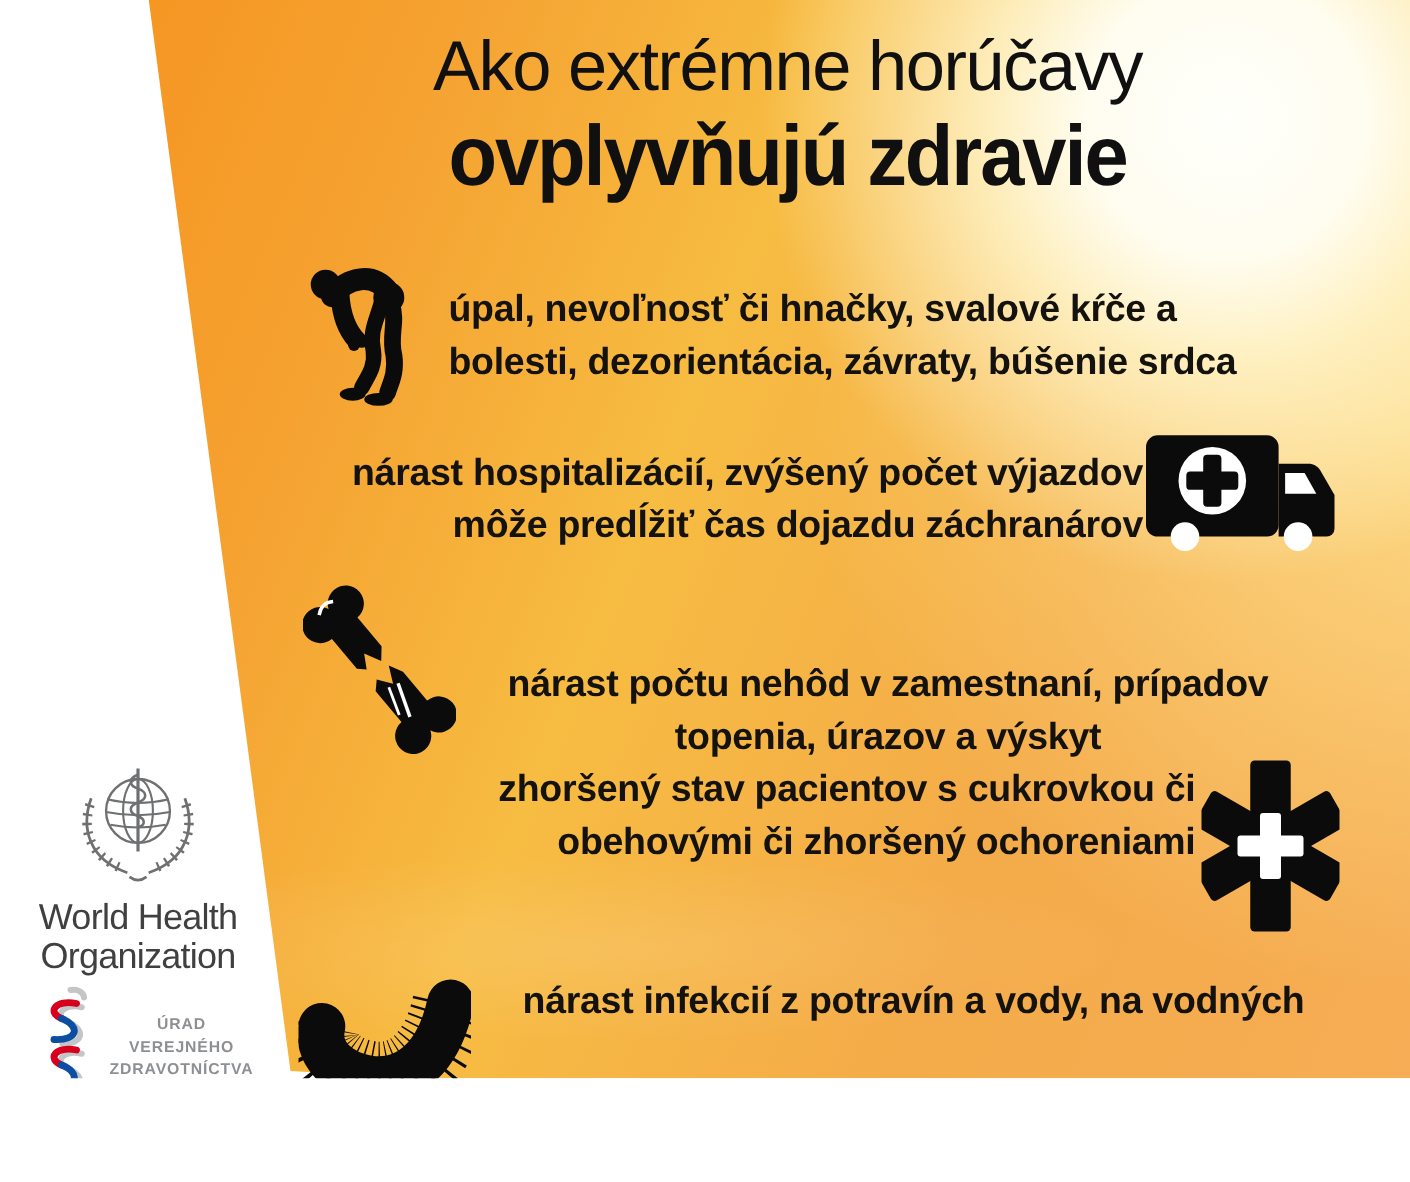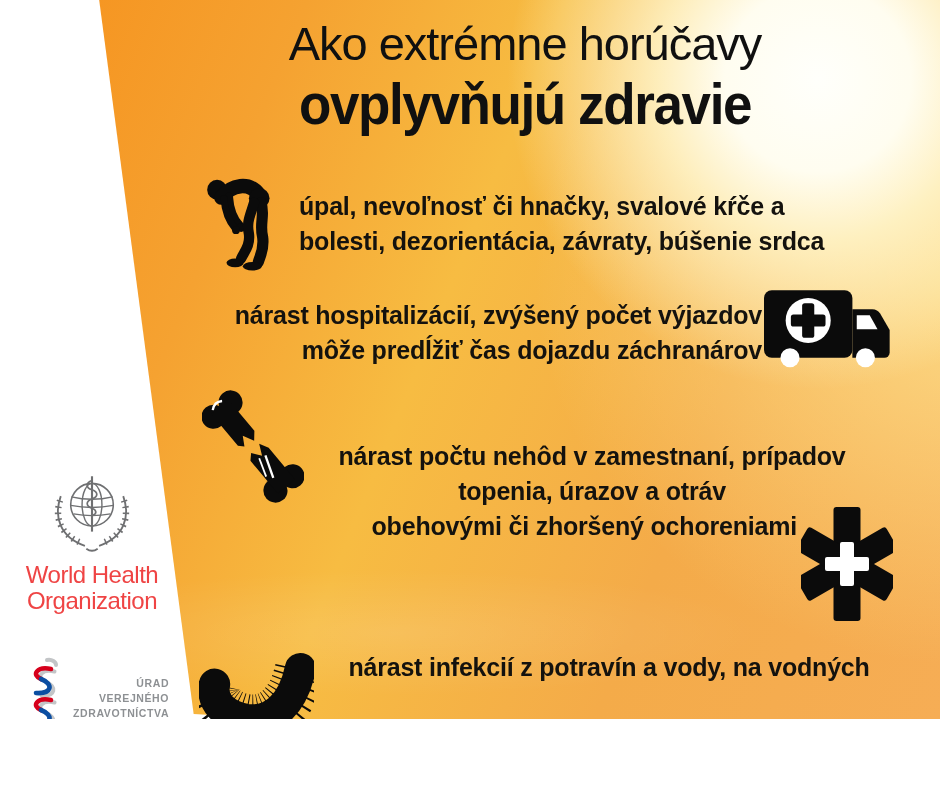--- a/index.html
+++ b/index.html
@@ -26,27 +26,27 @@
   #r3t{left:312px;top:403px;width:560px;text-align:center;margin-top:36px;}
   #r4t{right:143px;top:509px;width:540px;text-align:right;}
   #r5t{left:294px;top:650px;width:630px;text-align:center;}
   .icon{position:absolute;}
   #r1i{left:199px;top:167px;width:86px;height:116px;}
   #r2i{left:764px;top:288px;width:130px;height:84px;}
   #r3i{left:202px;top:386px;width:102px;height:121px;}
   #r4i{left:801px;top:505px;width:92px;height:118px;}
   #r5i{left:199px;top:647px;width:115px;height:90px;}
   .icon svg{width:100%;height:100%;display:block;}
-  #who{position:absolute;left:8px;top:472px;width:168px;text-align:center;color:#ef4444;}
+  #who{position:absolute;left:8px;top:508px;width:168px;text-align:center;color:#404040;}
   #who svg{width:86px;height:88px;display:inline-block;}
   .who-text{font-size:24px;line-height:26px;letter-spacing:-.5px;font-weight:400;margin-top:-2px;}
   #uvz-mark{position:absolute;left:27px;top:656px;width:34px;height:114px;}
   #uvz-mark svg{width:100%;height:100%;display:block;}
   #uvz-text{position:absolute;left:73px;top:676px;font-size:10.5px;font-weight:700;color:#8d9093;
-            letter-spacing:.6px;line-height:15px;text-align:right;}
+            letter-spacing:.6px;line-height:15px;text-align:center;}
 </style>
 </head>
 <body>
 
 <div class="canvas">
   <div class="bg-orange"></div>
 
   <div class="title">
     <div class="t1">Ako extrémne horúčavy</div>
     <div class="t2">ovplyvňujú zdravie</div>
@@ -99,24 +99,25 @@
         <circle cx="52" cy="-12" r="13"></circle>
           <circle cx="52" cy="12" r="13"></circle>
         <path d="M56,-12 L12,-12 L2,-7 L14,-1 L4,6 L10,12 L56,12 Z"></path>
         <line x1="16" y1="-4" x2="40" y2="5" stroke="#ffffff" stroke-width="2.5"></line>
         <line x1="14" y1="3" x2="34" y2="10" stroke="#ffffff" stroke-width="2"></line>
       </g>
     </svg>
   </div>
   <div class="item-text" id="r3t">
     <div>nárast počtu nehôd v zamestnaní, prípadov</div>
-    <div>topenia, úrazov a otráv</div>
+    <div>topenia, úrazov a výskyt</div>
   </div>
 
   <div class="item-text" id="r4t">
+    <div>zhoršený stav pacientov s cukrovkou či</div>
     <div>obehovými či zhoršený ochoreniami</div>
   </div>
   <div class="icon" id="r4i">
     <svg viewBox="0 0 92 118" fill="#0b0b0b">
       <g transform="translate(46,59)">
         <rect x="-13.5" y="-57" width="27" height="114" rx="3"></rect>
         <rect x="-13.5" y="-52" width="27" height="104" rx="3" transform="rotate(60)"></rect>
         <rect x="-13.5" y="-52" width="27" height="104" rx="3" transform="rotate(120)"></rect>
         <rect x="-7" y="-22" width="14" height="44" rx="2" fill="#ffffff"></rect>
         <rect x="-22" y="-7" width="44" height="14" rx="2" fill="#ffffff"></rect>

